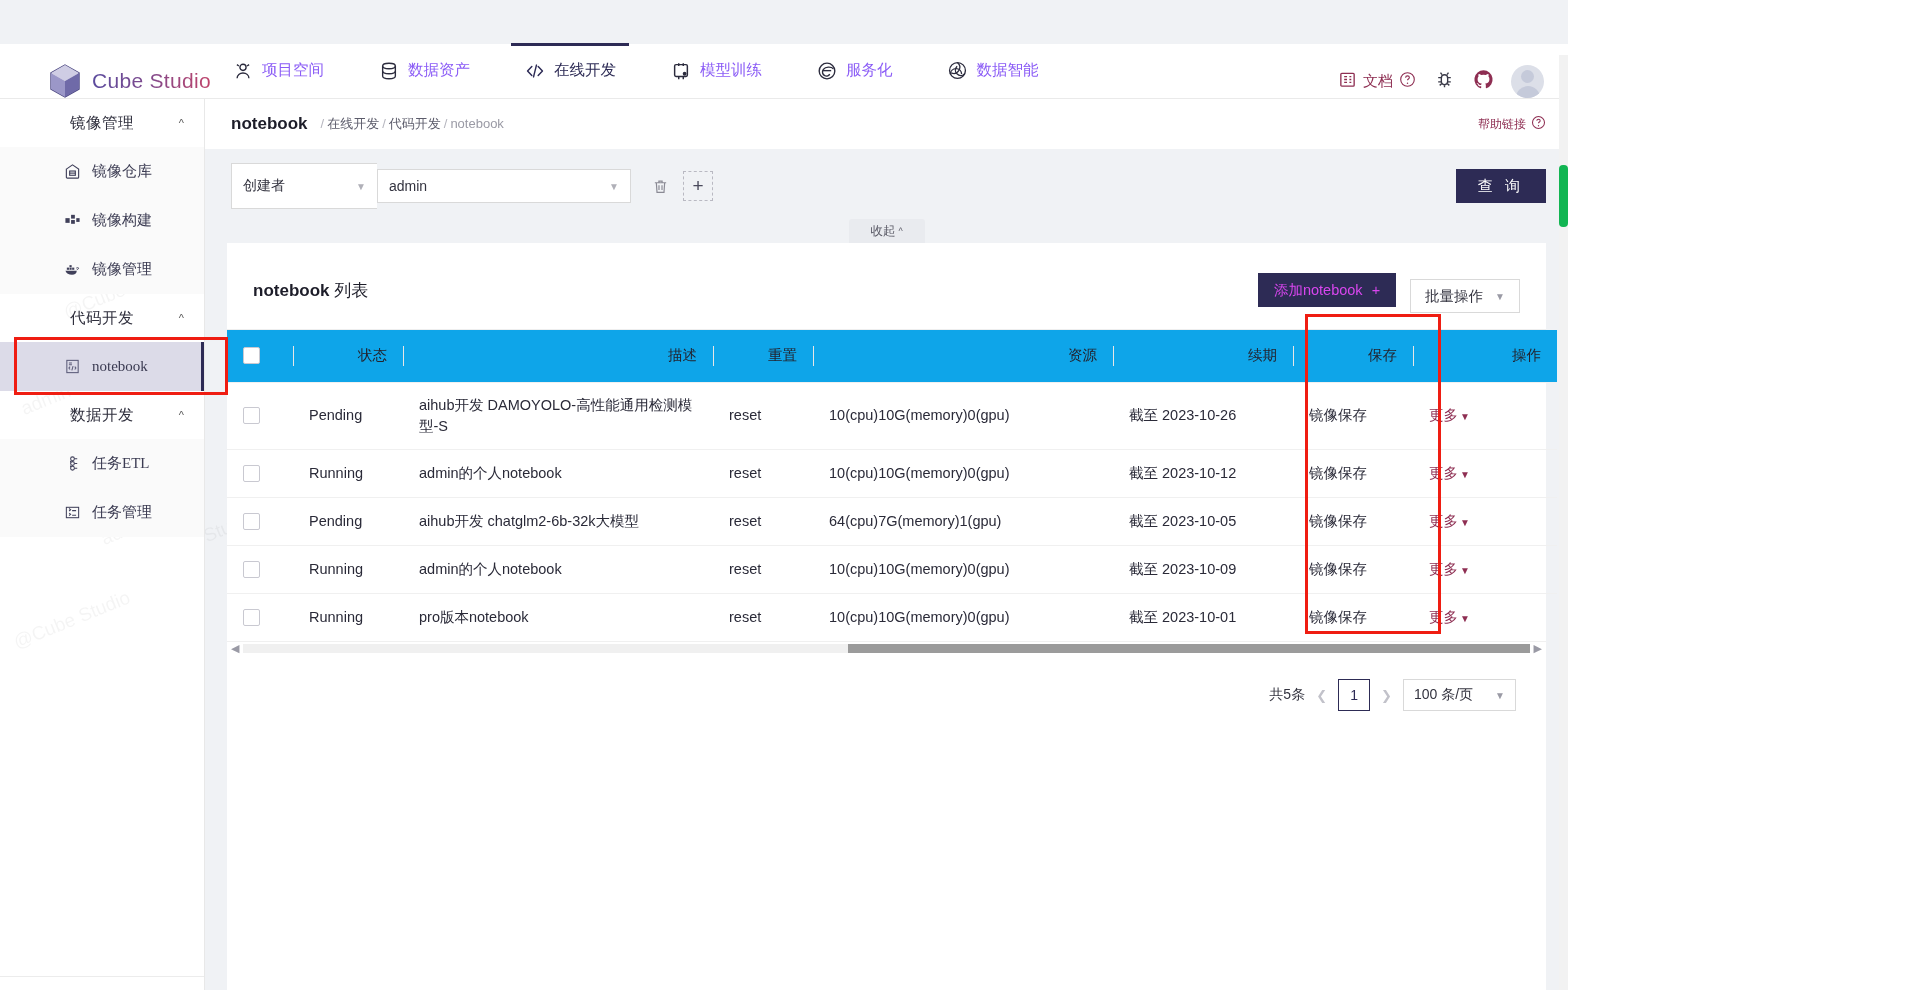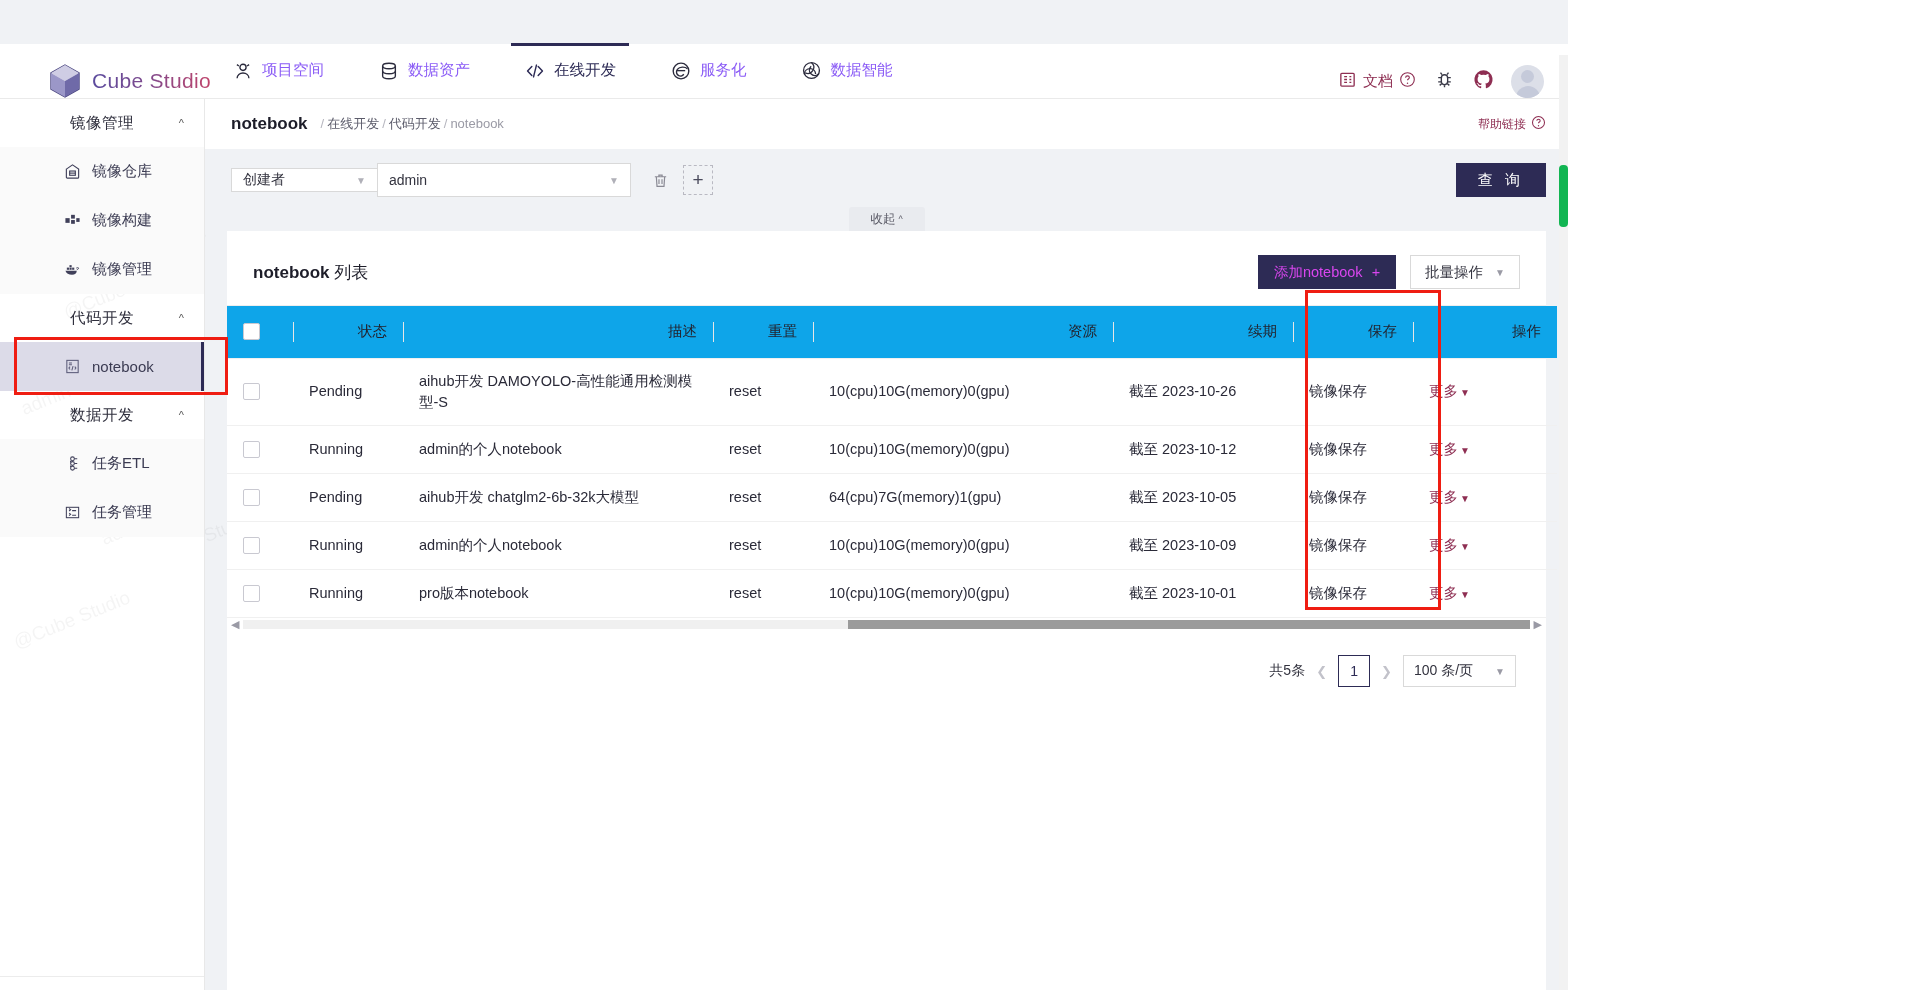--- a/index.html
+++ b/index.html
@@ -40,21 +40,21 @@
   .body-wrap { display:flex; height:935px; }
 
   
   .sidebar { width:205px; flex:none; background:#fff; border-right:1px solid #e8e8e8;
     position:relative; display:flex; flex-direction:column; }
   .sb-scroll { flex:1; overflow:hidden; }
   .sb-group { display:flex; align-items:center; justify-content:center; position:relative;
     height:48px; cursor:pointer; }
   .sb-group .t { font-size:15.5px; color:#2f2f3d; letter-spacing:.5px; }
   .sb-group .car { position:absolute; right:20px; font-size:11px; color:#555; }
-  .sb-sub { background:#fafafa; }
+  .sb-sub { background:#fafafa;font-family:Liberation Serif, serif; }
   .sb-item { display:flex; align-items:center; gap:11px; height:49px; padding-left:64px;
     cursor:pointer; position:relative; }
   .sb-item .ic { width:17px; height:17px; display:flex; align-items:center; justify-content:center; color:#40405a; flex:none;}
   .sb-item .t { font-size:15px; color:#3b3b52; }
   .sb-item.active { background:#dcdbe8; }
   .sb-item.active::after { content:""; position:absolute; right:0; top:0; bottom:0; width:3px; background:#2d2b55; }
   .sb-item.disabled .t, .sb-item.disabled .ic { color:#c2c2c8; }
   .sb-foot { height:58px; border-top:1px solid #ececec; display:flex; align-items:center; justify-content:center; }
   .collapse-btn { font-size:15px; color:#444; cursor:pointer; }
   .hl-box { position:absolute; border:3px solid #ef1d12; pointer-events:none; z-index:30; }
@@ -65,21 +65,21 @@
   .crumb-title { font-size:17px; font-weight:bold; color:#1d1d29; }
   .crumb-path { font-size:13px; color:#7a7a88; margin-left:10px; }
   .crumb-path .seg { color:#5c5c6b; }
   .crumb-path .sep { color:#b5b5be; margin:0 3px; }
   .crumb-path .last { color:#9a9aa5; }
   .help-link { margin-left:auto; font-size:12px; color:#8e2e52; display:flex; align-items:center; gap:5px; cursor:pointer;}
 
   .filter-area { background:#f0f2f5; padding:14px 0 0 0; position:relative; }
   .filter-row { display:flex; align-items:center; padding:0 22px 0 26px; }
   .f-select { display:flex; align-items:center; justify-content:space-between;
-    width:146px; height:24px; background:#fff; border:1px solid #d9d9d9; border-right:none;
+    width:146px; height:46px; background:#fff; border:1px solid #d9d9d9; border-right:none;
     padding:0 11px; font-size:14px; color:#33333f; cursor:pointer; }
   .f-input { display:flex; align-items:center; justify-content:space-between;
     width:254px; height:34px; background:#fff; border:1px solid #d9d9d9;
     padding:0 11px; font-size:14px; color:#33333f; cursor:text; }
   .f-caret { color:#b0b0b8; font-size:10px; }
   .f-trash { width:34px; height:34px; display:flex; align-items:center; justify-content:center;
      color:#8a8a94; cursor:pointer; margin-left:12px;}
   .f-add { width:30px; height:30px; border:1px dashed #b9b9c2; display:flex; align-items:center;
      justify-content:center; color:#4a4a5c; font-size:19px; cursor:pointer; margin-left:6px; }
   .query-btn { margin-left:auto; background:#2d2b55; color:#fff; font-size:15px;
@@ -90,21 +90,21 @@
 
   .panel { margin:0 22px 0 22px; background:#fff; flex:1; min-height:0;
      display:flex; flex-direction:column; position:relative; }
   .panel-head { display:flex; align-items:center; padding:24px 26px 16px 26px; }
   .panel-title { font-size:17px; color:#1d1d29; font-weight:bold; }
   .panel-title .sub { font-weight:normal; }
   .panel-actions { margin-left:auto; display:flex; align-items:center; gap:14px; }
   .btn-primary { background:#2d2b55; color:#d946ef; font-size:14.5px; height:34px; padding:0 16px;
      display:flex; align-items:center; gap:9px; cursor:pointer; }
   .btn-ghost { background:#fff; border:1px solid #d9d9d9; color:#33333f; font-size:14.5px;
-     height:34px; padding:0 14px; display:flex; align-items:center; gap:12px; cursor:pointer; }
+     height:34px; padding:0 14px; display:flex; align-items:center; gap:12px; cursor:pointer;margin-top:12px; }
 
   
   .table-wrap { margin:0 0 0 0; border-top:1px solid #eee; position:relative; }
   table.nb { border-collapse:collapse; width:1330px; table-layout:fixed; }
   table.nb th { background:#0ea5e9; height:52px; text-align:right; font-weight:normal;
      font-size:14.5px; color:#23232e; padding:0 16px; position:relative; }
   table.nb th .divider{ position:absolute; left:0; top:16px; bottom:16px; width:1px; background:#e6e6e6;}
   table.nb td { height:48px; font-size:14.5px; color:#2a2a38; padding:12px 16px;
      border-top:1px solid #f0f0f0; vertical-align:middle; line-height:1.45; }
   .cbx { width:17px; height:17px; border:1px solid #c9c9d1; border-radius:2px; background:#fff; display:block; cursor:pointer;}
@@ -175,20 +175,30 @@
         </span>
         <span class="lbl">数据资产</span>
       </div>
       <div class="navtab active">
         <span class="ic">
           <svg viewBox="0 0 22 22" width="20" height="20" fill="none" stroke="#2d2b55" stroke-width="1.6" stroke-linecap="round" stroke-linejoin="round">
             <path d="M7.5 6 2.8 11l4.7 5M14.5 6 19.2 11l-4.7 5M12.6 4.5 9.4 17.5"></path>
           </svg>
         </span>
         <span class="lbl">在线开发</span>
+      </div>
+      <div class="navtab">
+        <span class="ic">
+          <svg viewBox="0 0 22 22" width="20" height="20" fill="none" stroke="#2b2b3d" stroke-width="1.6">
+            <rect x="4" y="4" width="14" height="13" rx="1.5"></rect>
+            <path d="M8.5 2.5v3M13.5 2.5v3M8.5 17v3M13.5 17v3"></path>
+            <circle cx="15" cy="14" r="2.1" fill="#2b2b3d" stroke="none"></circle>
+          </svg>
+        </span>
+        <span class="lbl">模型训练</span>
       </div>
       <div class="navtab">
         <span class="ic">
           <svg viewBox="0 0 22 22" width="20" height="20" fill="none" stroke="#2b2b3d" stroke-width="1.5">
             <circle cx="11" cy="11" r="8.6"></circle>
             <path d="M18 8.5c-2.6-2.6-8.6-2.4-11 .8-1.8 2.4-1 5.7 1.6 6.9 2.3 1 4.6-.3 5.4-1.8"></path>
             <path d="M6.4 10.6h9.2"></path>
           </svg>
         </span>
         <span class="lbl">服务化</span>

